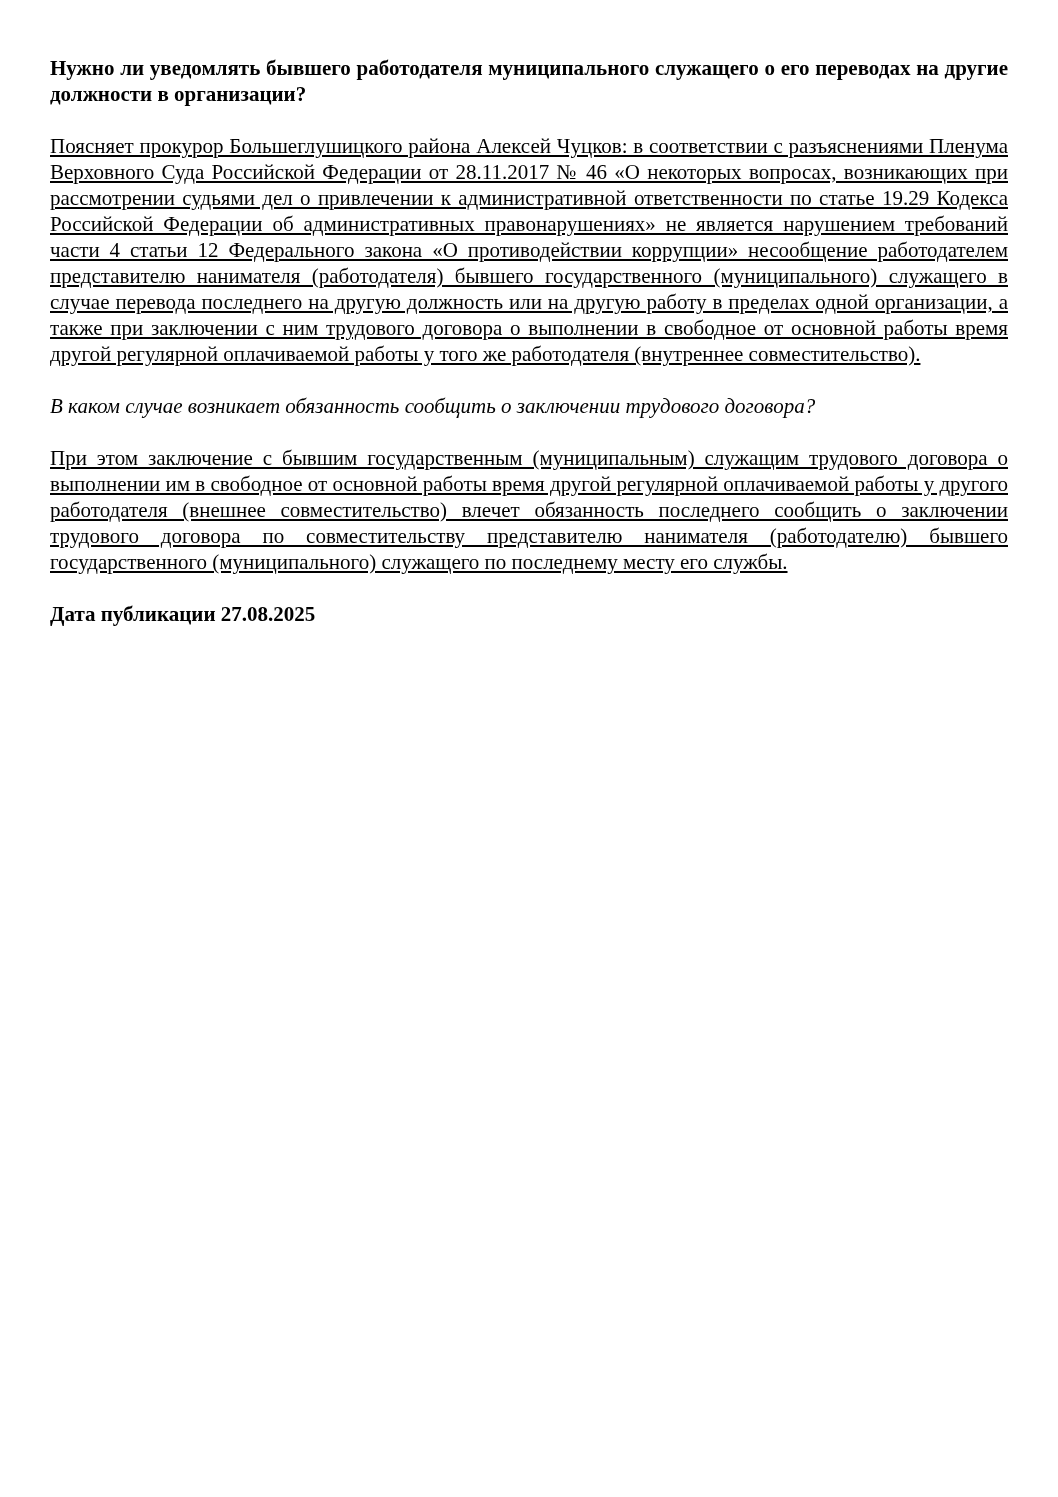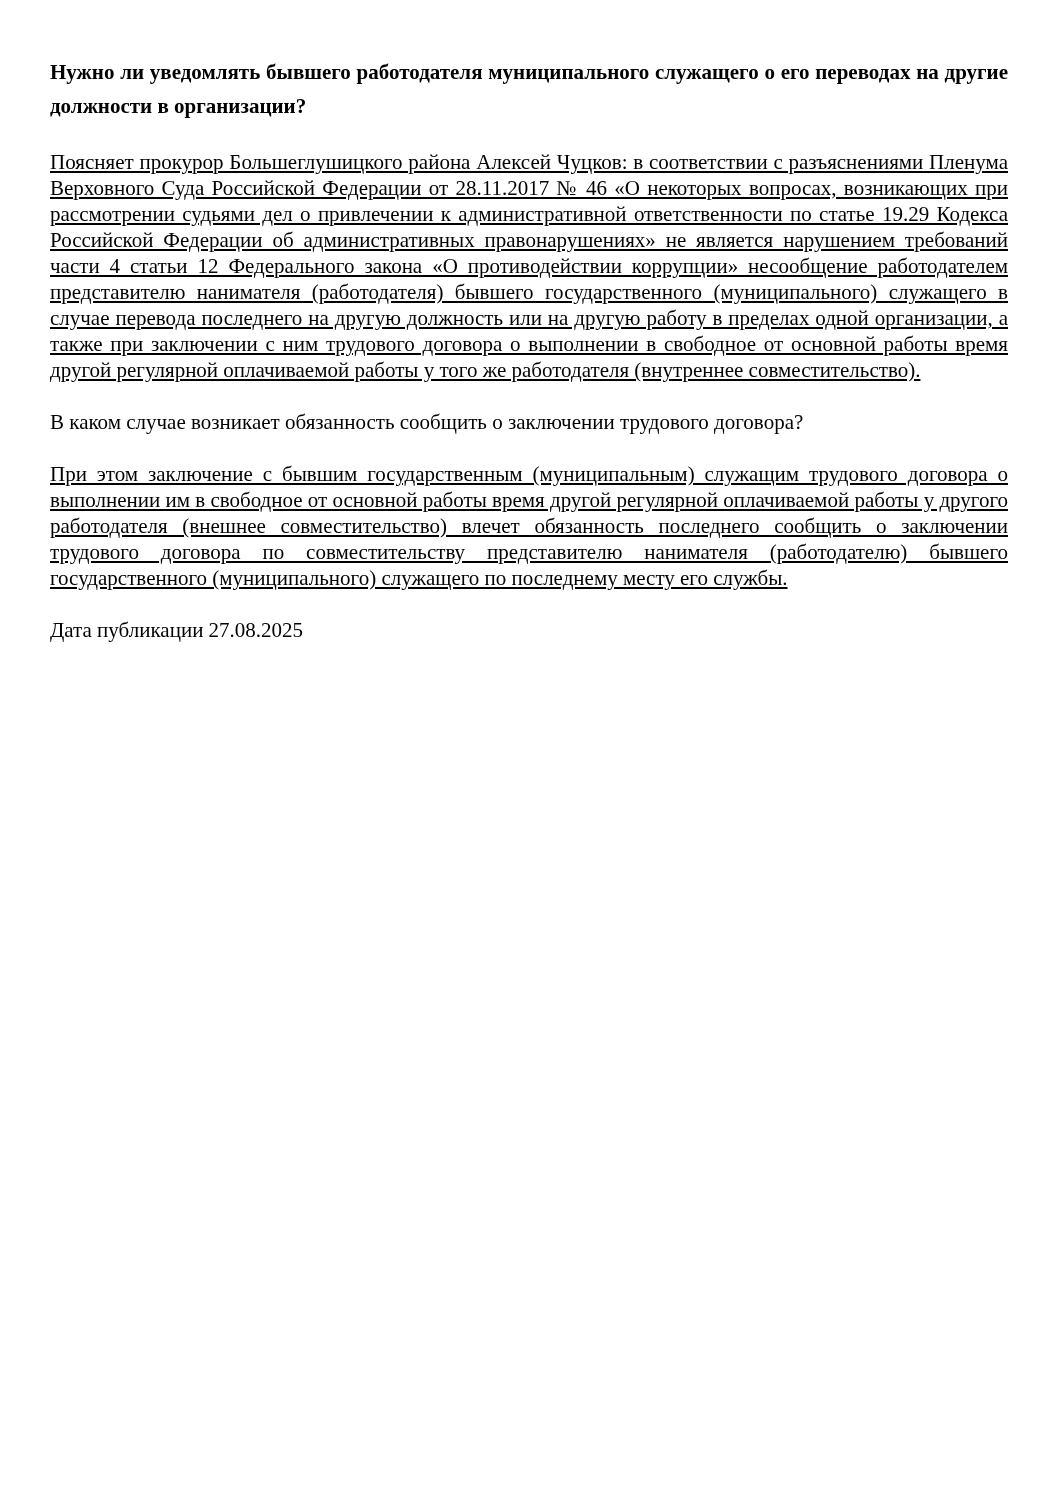--- a/index.html
+++ b/index.html
@@ -17,34 +17,36 @@
     font-size: 21px;
     line-height: 26px;
     color: #000000;
     overflow: hidden;
   }
   .doc-title {
     font-weight: bold;
     text-align: justify;
     margin: 0 0 26px 0;
     font-size: 21px;
-    line-height: 34px;
+    line-height: 26px;
   }
   .doc-paragraph {
     text-align: justify;
     margin: 0 0 26px 0;
     text-decoration: underline;
   }
   .doc-question {
+    font-style: italic;
     text-align: justify;
     margin: 4px 0 26px 0;
   }
   .doc-date {
     text-align: left;
     margin: 0;
+    font-weight: bold;
   }
 </style>
 </head>
 <body>
 
 <div class="page">
   <h1 class="doc-title">Нужно ли уведомлять бывшего работодателя муниципального служащего о его переводах на другие должности в организации?</h1>
 
   <p class="doc-paragraph">Поясняет прокурор Большеглушицкого района Алексей Чуцков: в соответствии с разъяснениями Пленума Верховного Суда Российской Федерации от 28.11.2017 № 46 «О некоторых вопросах, возникающих при рассмотрении судьями дел о привлечении к административной ответственности по статье 19.29 Кодекса Российской Федерации об административных правонарушениях» не является нарушением требований части 4 статьи 12 Федерального закона «О противодействии коррупции» несообщение работодателем представителю нанимателя (работодателя) бывшего государственного (муниципального) служащего в случае перевода последнего на другую должность или на другую работу в пределах одной организации, а также при заключении с ним трудового договора о выполнении в свободное от основной работы время другой регулярной оплачиваемой работы у того же работодателя (внутреннее совместительство).</p>
 

